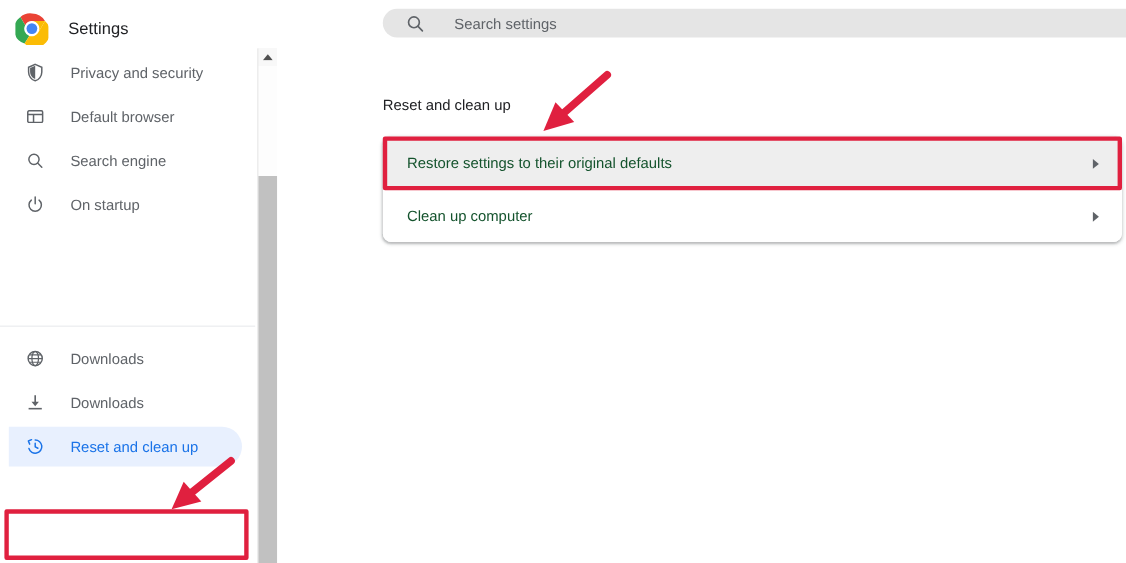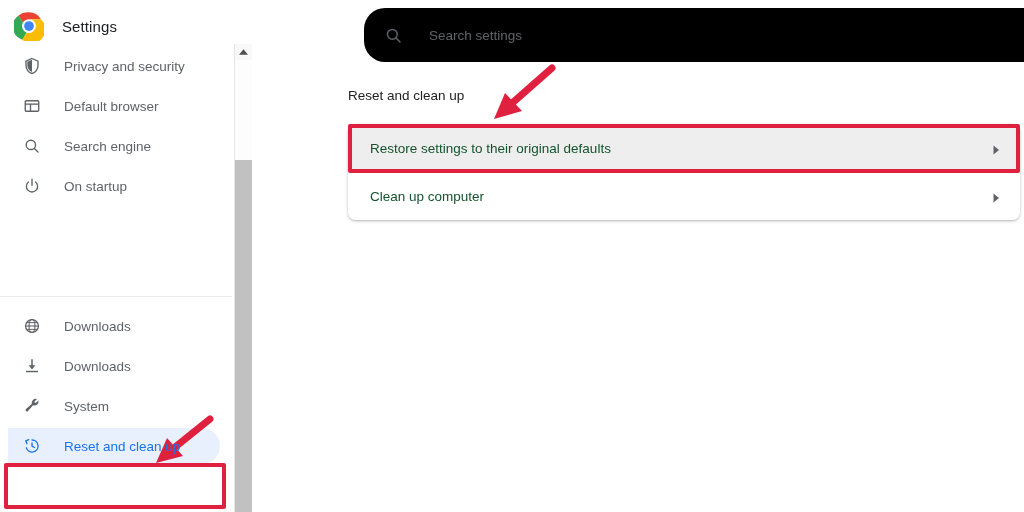--- a/index.html
+++ b/index.html
@@ -66,22 +66,22 @@
   }
   #sb-thumb {
     position:absolute; left:0; top:116px; width:17px; height:396px;
     background:#c1c1c1;
   }
 
   
   #main { position:absolute; left:252px; top:0; right:0; height:512px; background:#fff; }
 
   #searchbar {
-    position:absolute; left:112px; top:8px; right:0; height:54px;
-    background:#000000; border-radius:21px 0 0 21px;
+    position:absolute; left:96px; top:8px; right:0; height:26px;
+    background:#e5e5e5; border-radius:21px 0 0 21px;
     display:flex; align-items:center; padding-left:20px;
   }
   #searchbar .sico { width:19px; height:19px; flex:0 0 19px; }
   #searchbar .stext {
     margin-left:26px; font-size:13.5px; color:#5f6368;
   }
 
   #section-title {
     position:absolute; left:96px; top:88px;
     font-size:13.5px; color:#202124;
@@ -200,28 +200,20 @@
         <span class="ico">
           <svg width="18" height="18" viewBox="0 0 24 24" fill="#5f6368">
             <path d="M11 3h2v8h3.5L12 16.5 7.5 11H11V3z"></path>
             <rect x="4" y="18.4" width="16" height="1.9"></rect>
           </svg>
         </span>
         <span class="lbl">Downloads</span>
       </div>
 
 
-      <div class="nav-item">
-        <span class="ico">
-          <svg width="18" height="18" viewBox="0 0 24 24" fill="#5f6368">
-            <path d="M20.6 4.5l-3.3 3.3-1.6-.3-.3-1.6 3.3-3.3a5.6 5.6 0 0 0-7 6.8L4 16.1a1.9 1.9 0 1 0 2.7 2.7l6.7-7.7a5.6 5.6 0 0 0 7.2-6.6z"></path>
-          </svg>
-        </span>
-        <span class="lbl">System</span>
-      </div>
 
       <div class="nav-item selected">
         <span class="pill"></span>
         <span class="ico">
           <svg width="18" height="18" viewBox="0 0 24 24">
             <path d="M12 4a8 8 0 1 1-7.6 10.4" fill="none" stroke="#1a73e8" stroke-width="1.8" stroke-linecap="round"></path>
             <polyline points="7.6,3.6 3.7,5.2 5.3,9" fill="none" stroke="#1a73e8" stroke-width="1.8" stroke-linecap="round" stroke-linejoin="round"></polyline>
             <polyline points="12,7.8 12,12.3 15.3,14" fill="none" stroke="#1a73e8" stroke-width="1.8" stroke-linecap="round" stroke-linejoin="round"></polyline>
           </svg>
         </span>

